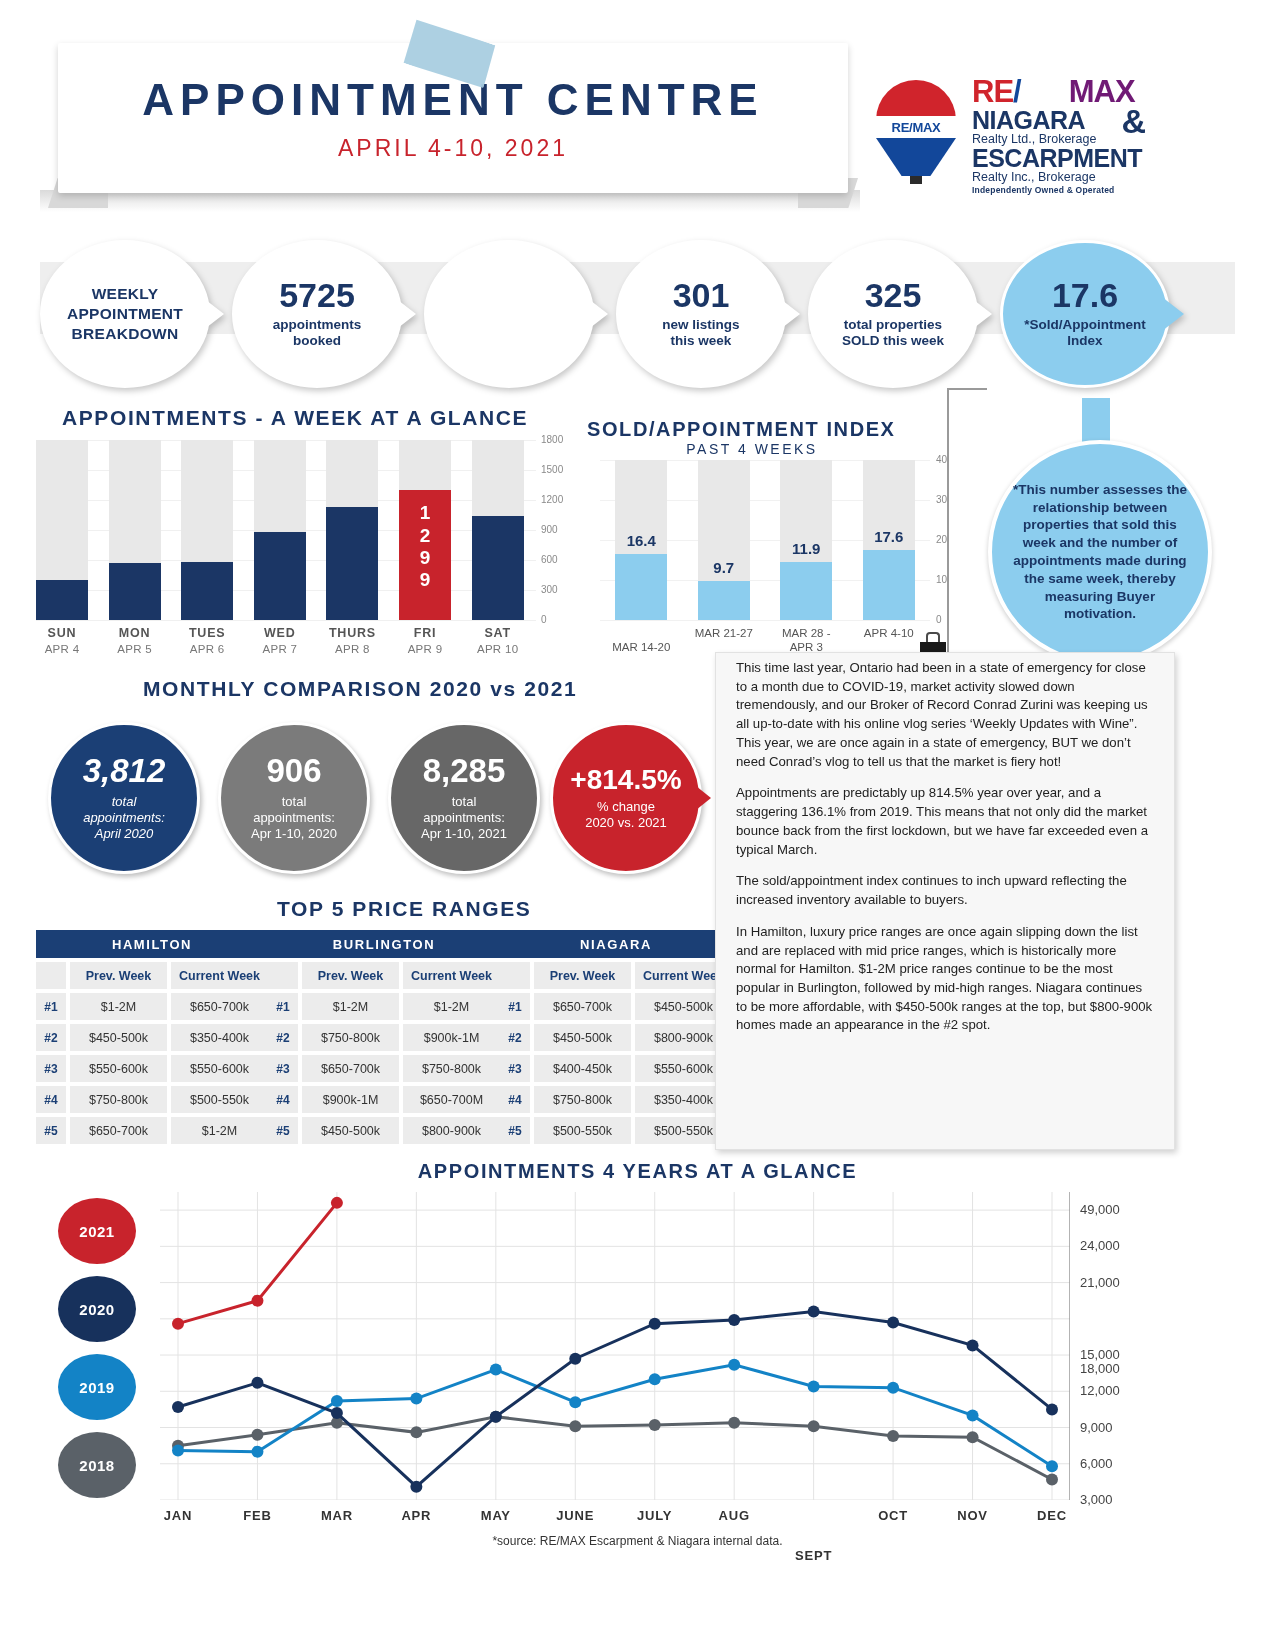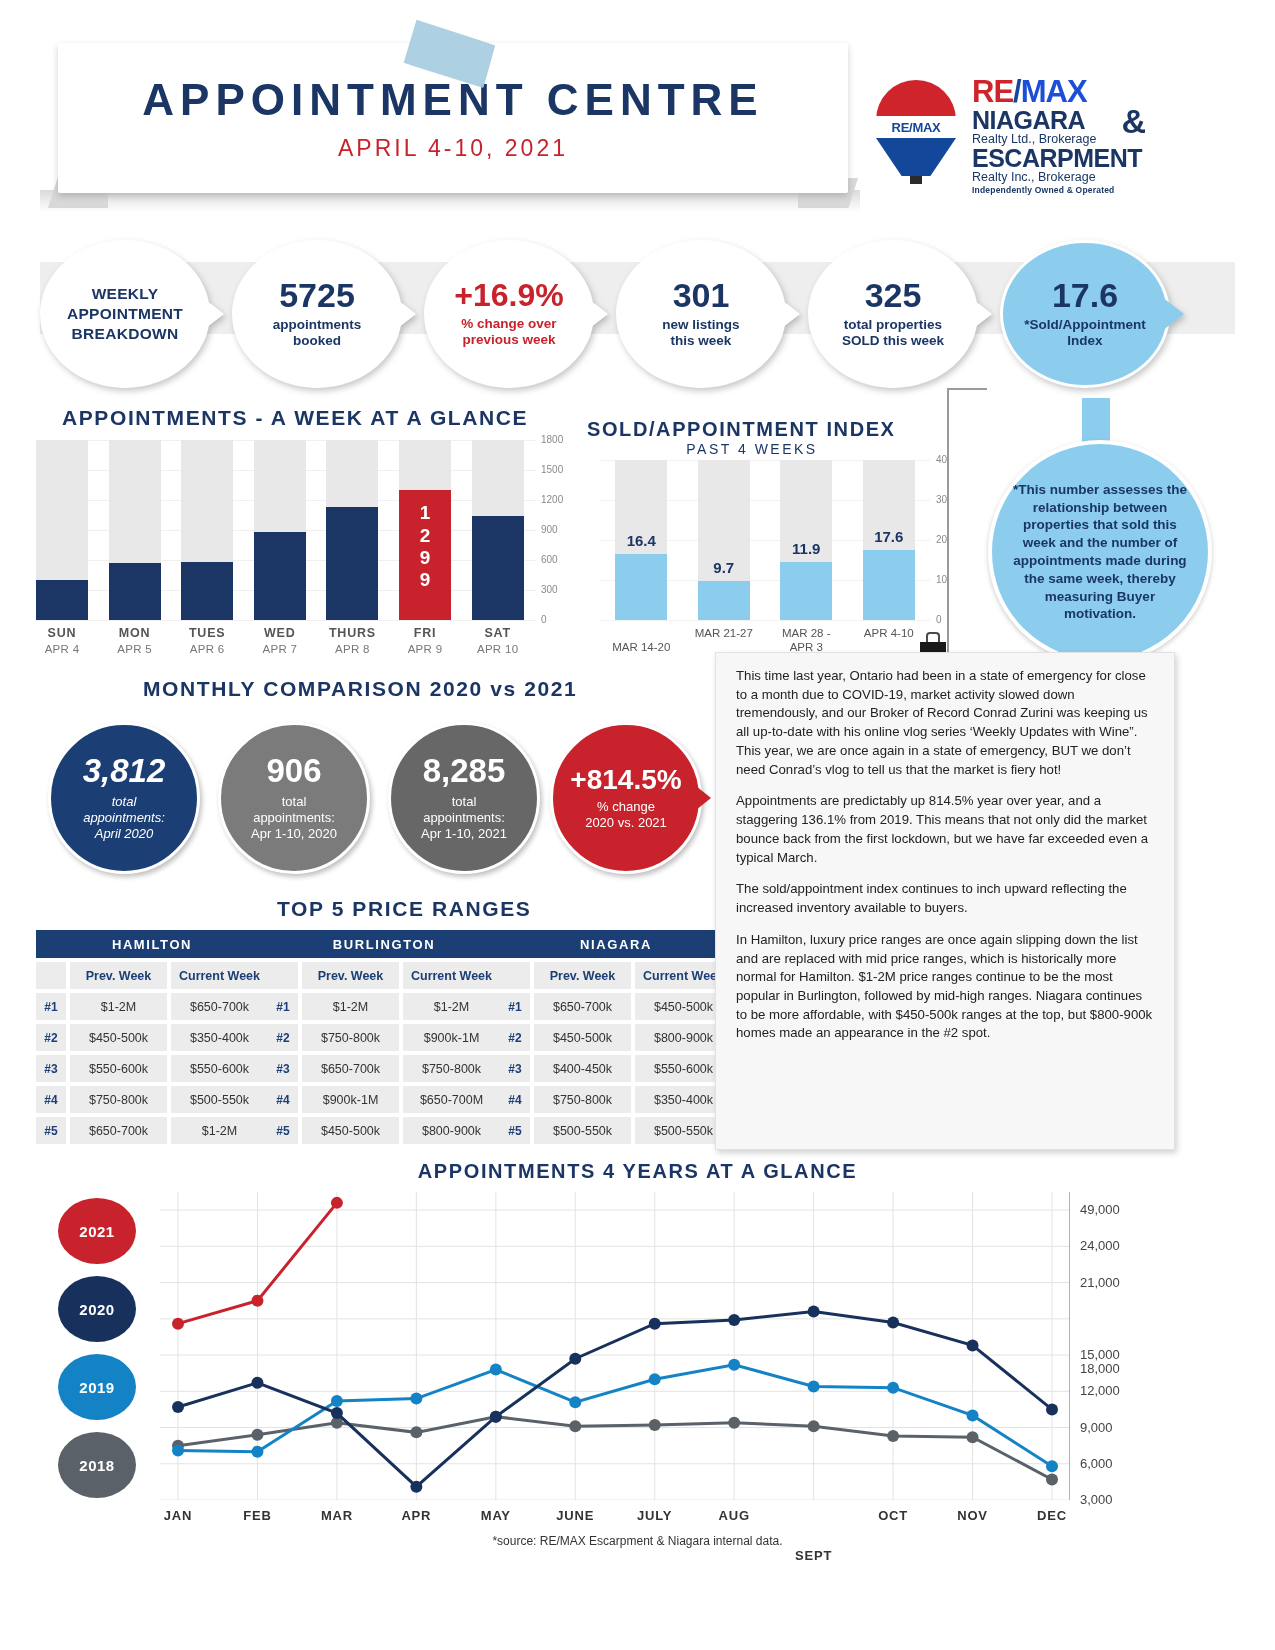--- a/index.html
+++ b/index.html
@@ -77,21 +77,21 @@
   .balloon-txt {
     position: absolute; left: 0; top: 48px; width: 88px; text-align: center;
     font-size: 13px; font-weight: bold; color: #12479a; letter-spacing: -0.3px;
   }
   .balloon-basket {
     position: absolute; left: 38px; top: 104px; width: 12px; height: 8px; background: #2b2b2b;
   }
   .logo-text { margin-left: 12px; line-height: 1.02; padding-top: 4px; position: relative; }
   .lt-remax { font-size: 31px; font-weight: bold; color: #d0242c; letter-spacing: -1px; }
   .lt-remax .slash { color: #12479a; }
-  .lt-remax .mx { color: #1d4ed8; }
+  .lt-remax .mx { color: #701a75; margin-left: 48px; }
   .lt-big { font-size: 25px; font-weight: bold; color: #1b3665; letter-spacing: -0.5px; }
   .lt-small { font-size: 12.5px; color: #1b3665; }
   .lt-tiny { font-size: 8.5px; font-weight: bold; color: #1b3665; letter-spacing: 0.2px; margin-top: 2px; }
   .amp { position: absolute; right: -4px; top: 32px; font-size: 34px; font-weight: bold; color: #1b3665; }
 
   
   .kpi-strip { position: absolute; left: 40px; top: 262px; width: 1195px; height: 72px; background: #eeeeee; }
   .kpi-row { position: absolute; left: 30px; top: 240px; width: 1215px; height: 150px; }
   .bubble {
     position: absolute; top: 0; width: 170px; height: 148px;
@@ -200,21 +200,21 @@
     text-align: center; padding: 7px 0 6px;
   }
   .pt-cell.hdr { color: #1b3f75; font-weight: bold; font-size: 12.5px; }
   .pt-rank.blank { background: #ececec; }
 
   
   .panel {
     position: absolute; left: 715px; top: 652px; width: 460px; height: 498px;
     background: #f7f7f7; border: 1px solid #e2e2e2;
     box-shadow: 2px 3px 6px rgba(0,0,0,0.18);
-    padding: 14px 18px 10px 20px;
+    padding: 6px 18px 10px 20px;
   }
   .panel p { font-size: 13.2px; line-height: 1.42; color: #222; margin-bottom: 13px; }
   .clip { position: absolute; left: 920px; top: 632px; width: 26px; height: 50px; }
   .clip-body { position: absolute; left: 0; top: 10px; width: 26px; height: 40px; background: #1a1a1a; }
   .clip-arm { position: absolute; left: 6px; top: 0; width: 14px; height: 16px; border: 2px solid #4a4a4a; border-bottom: none; border-radius: 4px 4px 0 0; }
 
   
   .lc-title { position: absolute; left: 0; top: 1160px; width: 1275px; text-align: center; font-size: 20px; font-weight: bold; letter-spacing: 1.6px; color: #1b3665; }
   .lc-wrap { position: absolute; left: 160px; top: 1192px; width: 910px; height: 308px; }
   .lc-svg { position: absolute; left: 0; top: 0; }
@@ -278,24 +278,20 @@
         <div class="shape"></div>
         <div class="tail"></div>
         <div class="content">
           <div class="b-num">5725</div>
           <div class="b-lbl">appointments<br>booked</div>
         </div>
       </div>
       <div class="bubble red" style="left: 394px;">
         <div class="shape"></div>
         <div class="tail"></div>
-        <div class="content">
-          <div class="b-num">+16.9%</div>
-          <div class="b-lbl">% change over<br>previous week</div>
-        </div>
       </div>
       <div class="bubble" style="left: 586px;">
         <div class="shape"></div>
         <div class="tail"></div>
         <div class="content">
           <div class="b-num">301</div>
           <div class="b-lbl">new listings<br>this week</div>
         </div>
       </div>
       <div class="bubble" style="left: 778px;">

